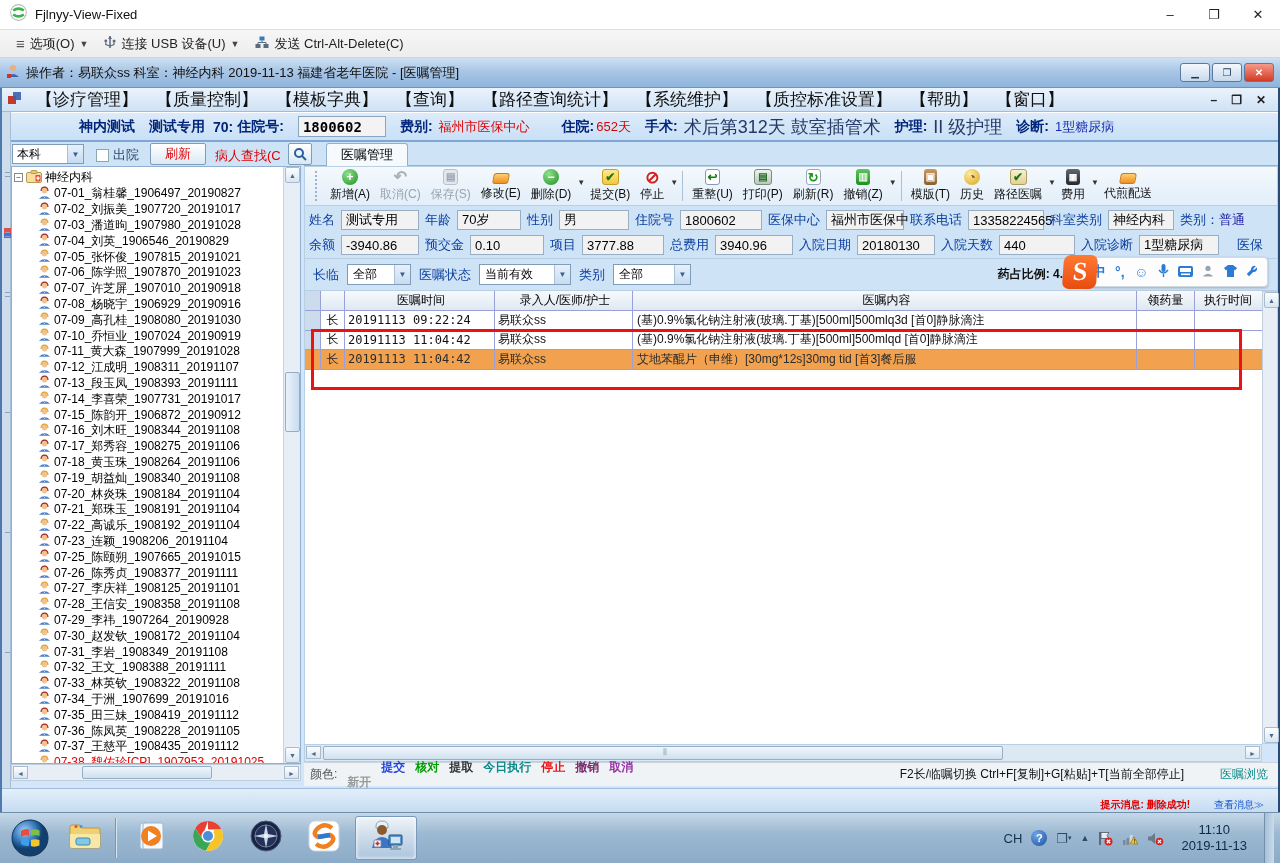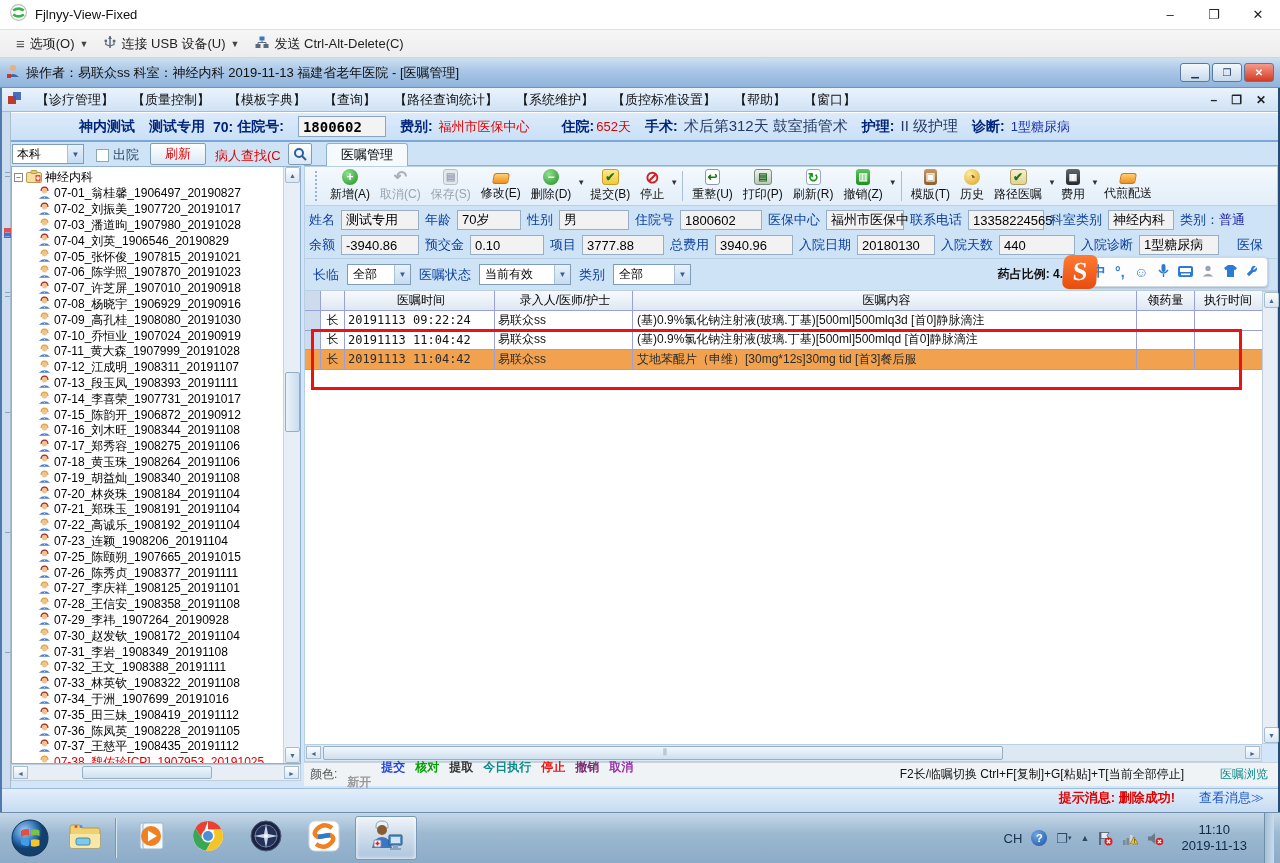--- a/index.html
+++ b/index.html
@@ -18,28 +18,28 @@
 
   
   #app { left:0; top:58px; width:1280px; height:754px; background:#d3e5f8; border-left:2px solid #4f7ab0; border-right:2px solid #274a77; }
   #app-titlebar { left:0; top:58px; width:1280px; height:30px; background:linear-gradient(#cfe0f2,#a9c6e6 45%,#8fb4dc); border-bottom:1px solid #6f93bb; display:flex; align-items:center; padding:0 6px; gap:6px; }
   #app-title { font-size:13px; color:#101010; }
   #app-winbtns { margin-left:auto; display:flex; gap:2px; }
   .app-wbtn { width:30px; height:19px; border:1px solid #5b7aa0; border-radius:3px; background:linear-gradient(#f4f8fc,#c7d9ec); display:flex; align-items:center; justify-content:center; font-size:10px; color:#1a3a5a; }
   .app-wbtn.close { background:linear-gradient(#f59a8a,#d43b23); color:#fff; font-weight:bold; }
 
   #app-menubar { left:2px; top:88px; width:1276px; height:24px; background:linear-gradient(#eaf3fc,#cfe2f5); border-bottom:1px solid #9fbcd8; display:flex; align-items:center; padding-left:6px; gap:2px; }
-  .menu-item { font-size:13px; color:#101010; padding:10px 9px; }
+  .menu-item { font-size:17px; color:#101010; padding:10px 9px; }
   #mdi-btns { margin-left:auto; display:flex; gap:14px; padding-right:12px; font-size:12px; color:#222; font-weight:bold; }
 
   
   #banner { left:2px; top:112px; width:1276px; height:30px; background:linear-gradient(#ddebfa,#c9e0f6); border-top:1px solid #ffffff; border-bottom:2px solid #7da7d4; display:flex; align-items:center; padding-left:77px; gap:14px; white-space:nowrap; }
   .b-label { color:#00257a; font-weight:bold; font-size:14px; }
   .b-red { color:#e00000; font-size:13px; }
-  .b-dark { color:#233a66; font-size:15px; }
+  .b-dark { color:#233a66; font-size:18px; }
   .b-blue { color:#1a2fae; font-size:13px; }
   #adm-input { width:88px; height:21px; background:#f3f3f3; border:1px solid #8aa5c0; font-weight:bold; font-size:14px; color:#000; padding:0 4px; font-family:"DejaVu Sans Mono",monospace; }
 
   
   #subbar { left:2px; top:142px; width:1276px; height:24px; background:#cfe3f7; display:flex; align-items:flex-end; }
   #dept-combo { position:absolute; left:12px; top:144px; width:72px; height:20px; background:#fff; border:1px solid #7f9db9; font-size:12px; display:flex; align-items:center; padding-left:4px; }
   .combo-arrow { margin-left:auto; width:16px; height:100%; background:linear-gradient(#e8f1fb,#c6dcf2); border-left:1px solid #a8c0d8; display:flex; align-items:center; justify-content:center; font-size:8px; color:#3a5f8a; }
   #discharge-wrap { position:absolute; left:96px; top:146px; display:flex; align-items:center; gap:4px; font-size:13px; color:#2a4a6a; }
   #discharge-cb { width:13px; height:13px; background:#fff; border:1px solid #8aa; }
   #refresh-btn { position:absolute; left:150px; top:143px; width:56px; height:22px; background:linear-gradient(#ffffff,#dce9f5); border:1px solid #7f9db9; border-radius:2px; color:#e00000; font-size:13px; display:flex; align-items:center; justify-content:center; }
@@ -137,21 +137,21 @@
   #table-hthumb::after{ content:"⦀"; position:absolute; left:50%; top:0; font-size:9px; color:#8aa; }
 
   
   #legend-row { left:304px; top:762px; width:974px; height:24px; background:#f0f3f6; border-top:1px solid #c8d4e0; display:flex; align-items:center; padding-left:6px; gap:10px; font-size:12px; }
   #legend-label { color:#555; }
   .legend-item { font-weight:bold; }
   #shortcuts { margin-left:auto; color:#101010; font-size:12px; }
   #browse-link { color:#0f8a8a; margin-right:10px; margin-left:26px; font-size:12px; }
 
   
-  #status-bar { left:2px; top:788px; width:1276px; height:24px; background:linear-gradient(#e3eefa,#c6dcf2); border-top:1px solid #9fbcd8; display:flex; align-items:flex-start; justify-content:flex-end; gap:24px; padding-right:14px; font-size:13px; }
+  #status-bar { left:2px; top:788px; width:1276px; height:24px; background:linear-gradient(#e3eefa,#c6dcf2); border-top:1px solid #9fbcd8; display:flex; align-items:flex-end; justify-content:flex-end; gap:24px; padding-right:14px; font-size:10px; }
   #status-msg { color:#e00000; font-weight:bold; }
   #status-link { color:#1a57c8; }
 
   
   #taskbar { left:0; top:812px; width:1280px; height:51px; background:linear-gradient(#c6d8e8,#9db9d2 40%,#8cabc8); border-top:1px solid #6f8fab; display:flex; align-items:center; }
   #start-orb { width:48px; height:48px; margin-left:6px; display:flex; align-items:center; justify-content:center; }
   .tb-app { width:54px; height:44px; margin-left:4px; border-radius:3px; display:flex; align-items:center; justify-content:center; }
   .tb-app.active { background:linear-gradient(rgba(255,255,255,.75),rgba(200,220,240,.5)); border:1px solid #7a99b8; box-shadow:inset 0 0 4px #fff; width:62px; }
   .tb-divider { width:1px; height:40px; background:#7a95b0; margin:0 3px; box-shadow:1px 0 0 #d8e6f2; }
   #tray { margin-left:auto; display:flex; align-items:center; gap:9px; padding-right:6px; }

